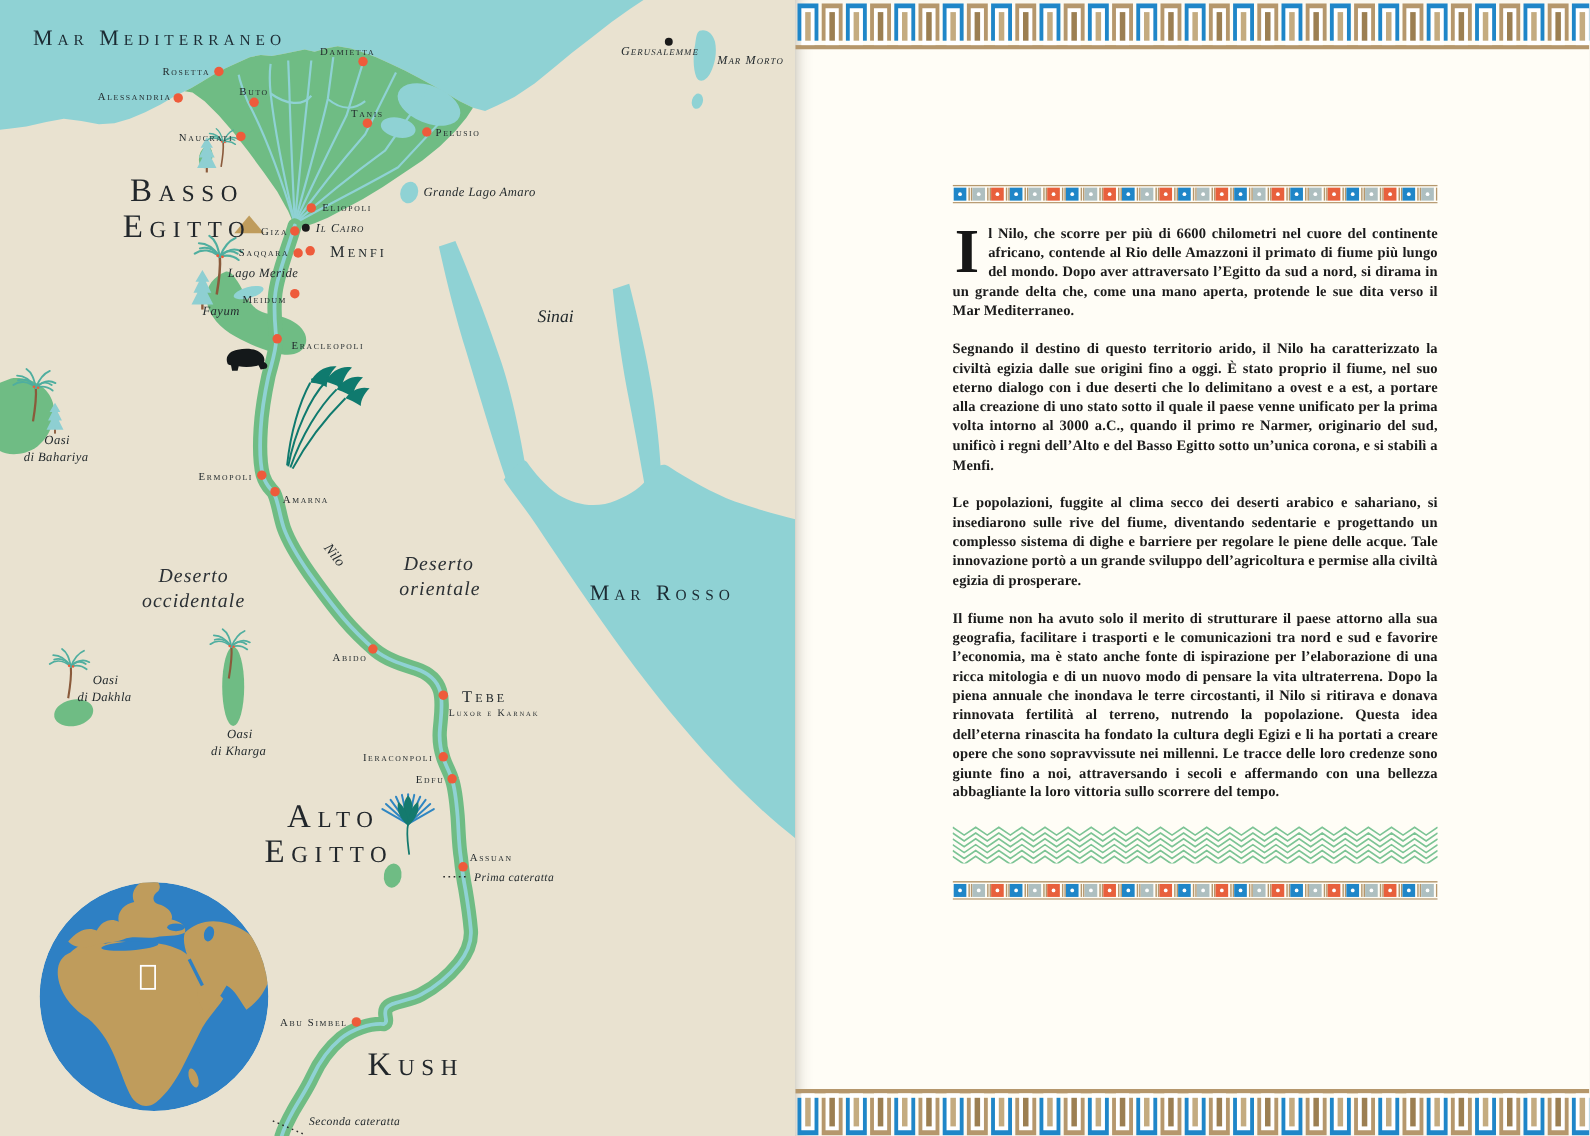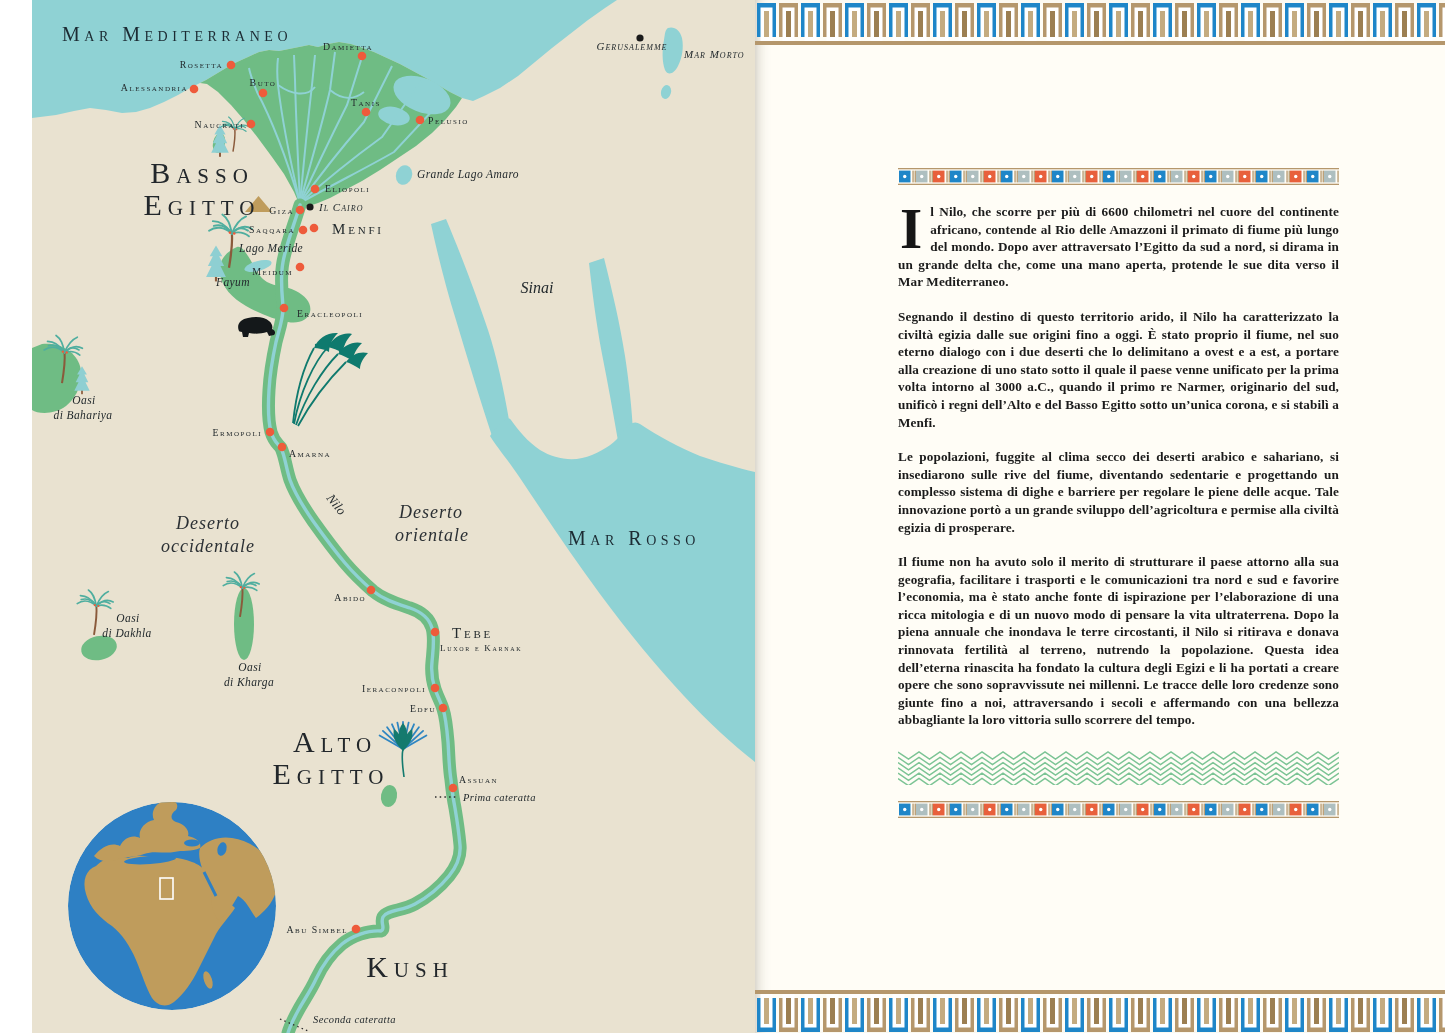--- a/index.html
+++ b/index.html
@@ -1,19 +1,19 @@
 <!DOCTYPE html>
 <html lang="it" style="--land: #e9e2d0; --sea: #8fd2d4; --valley-green: #6fbc84; --papyrus: #0f7a6e; --city-dot: #ee5b3b; --capital-dot: #1a1a1a; --pyramid: #bf9c5c; --globe-ocean: #2e80c4; --globe-land: #bf9c5c; --border-blue: #1f86c8; --border-tan: #b5976c; --border-tan-dark: #9c7f52; --border-tan-light: #c4ab80; --frieze-gray: #aebfc0; --frieze-red: #e8603c; --wave-green: #7cc495; --page-right-bg: #fffdf6; --text: #1b1b1b;"><head>
 <meta charset="utf-8">
 <style>
   html,body{margin:0;padding:0;}
   body{width:1445px;height:1033px;overflow:hidden;font-family:"Liberation Serif",serif;}
   .spread{width:1445px;height:1033px;display:flex;background:#fff;}
   .page{position:relative;height:1033px;}
-  .page-left{width:723px;background:var(--land,#e9e2d0);margin-left:32px;}
+  .page-left{width:723px;background:var(--land,#e9e2d0);}
   .page-right{width:722px;background:var(--page-right-bg,#fffdf6);box-shadow:inset 10px 0 16px -12px rgba(60,50,30,.45);}
   svg{display:block;}
   #map{width:723px;height:1033px;}
 
   
   .f-sea{fill:var(--sea);}
   .f-green{fill:var(--valley-green);}
   .river-band{fill:none;stroke:var(--valley-green);stroke-width:13;stroke-linecap:round;}
   .river-line{fill:none;stroke:var(--sea);stroke-width:3.4;stroke-linecap:round;}
   .streams{fill:none;stroke:var(--sea);stroke-width:2;}

